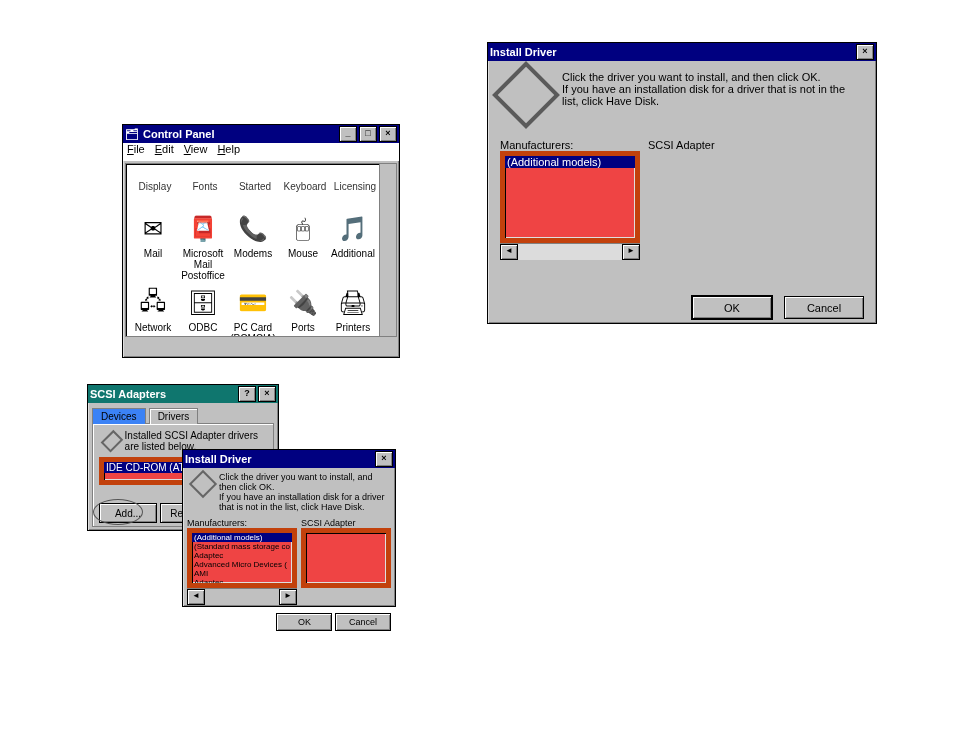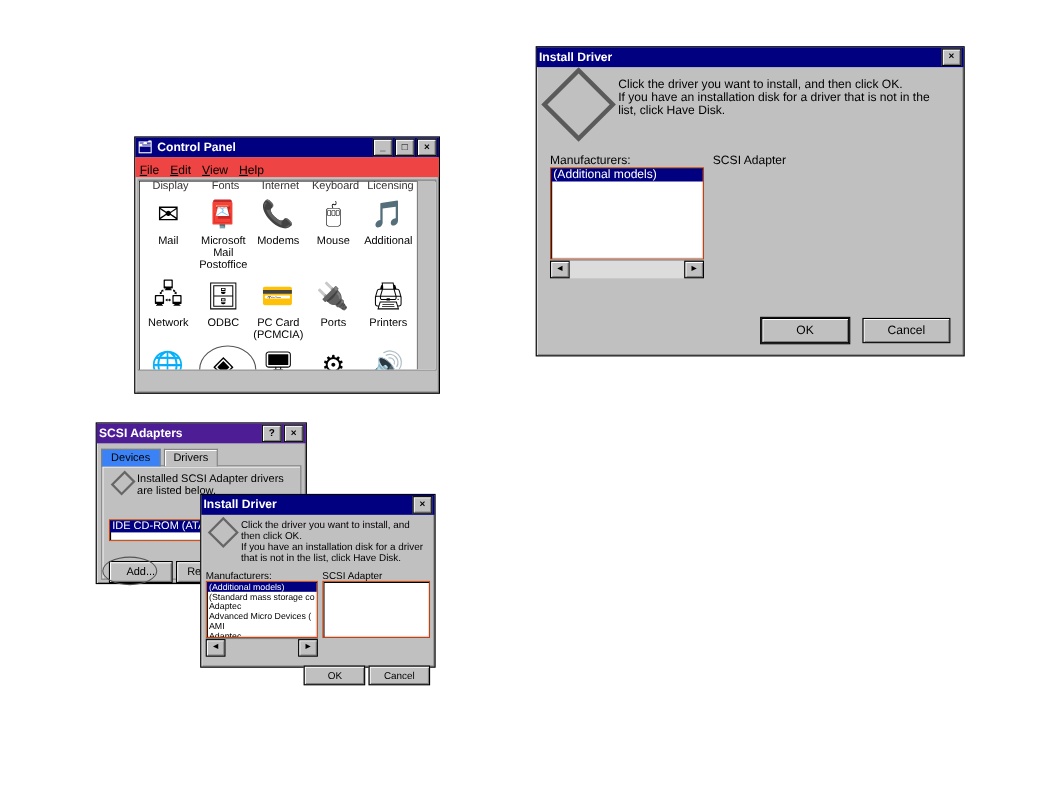--- a/index.html
+++ b/index.html
@@ -1,34 +1,34 @@
 <!DOCTYPE html>
 <html><head>
 <meta charset="utf-8">
 <style>
 body{margin:0;width:954px;height:738px;background:#fff;font-family:"MS Sans Serif",Tahoma,sans-serif;font-size:11px;color:#000;position:relative}
 .win{position:absolute;background:#c0c0c0;border:1px solid #000;box-shadow:inset 1px 1px 0 #dfdfdf,inset -1px -1px 0 #808080}
 .titlebar{background:#000080;color:#fff;height:18px;line-height:18px;padding:0 2px;font-weight:bold;font-size:11px;display:flex;align-items:center}
 .titlebar .spacer{flex:1}
 .tbtn{width:16px;height:14px;background:#c0c0c0;border:1px solid #000;box-shadow:inset 1px 1px 0 #fff,inset -1px -1px 0 #808080;margin-left:2px;font-size:9px;line-height:12px;text-align:center;font-family:Arial;font-weight:bold;color:#000}
-.menubar{background:#ef4444;height:18px;display:flex;align-items:flex-end;padding:0 4px;font-size:11px}
+.menubar{background:#ffffff;height:18px;display:flex;align-items:flex-start;padding:0 4px;font-size:11px}
 .menubar span{margin-right:10px}
 .menubar u{text-decoration:underline}
 .iconarea{background:#fff;border:1px solid #808080;box-shadow:inset 1px 1px 0 #000;margin:2px;overflow:hidden;position:relative}
-.iconrowcut{display:flex;padding:0 4px;border-bottom:0}
+.iconrowcut{display:flex;padding:17px 4px;border-bottom:0}
 .iconcell{width:50px;text-align:center;padding:2px 0;font-size:10px}
 .iconcell .glyph{width:32px;height:32px;margin:0 auto 3px;display:flex;align-items:center;justify-content:center;font-size:24px}
 .statusbar{height:18px;border-top:1px solid #808080;box-shadow:inset 0 1px 0 #fff;padding:2px 4px;font-size:10px;display:flex;align-items:center}
 .sel{background:#000080;color:#fff;padding:0 2px}
 .tab{display:inline-block;padding:2px 8px;font-size:10px;background:#3b82f6;border:1px solid #808080;border-bottom:none;position:relative;top:1px}
 .tab.active{background:#c0c0c0;box-shadow:inset 1px 1px 0 #fff}
 .tabbody{border:1px solid #808080;box-shadow:inset 1px 1px 0 #fff;padding:6px;background:#c0c0c0}
 .btn{background:#c0c0c0;border:1px solid #000;box-shadow:inset 1px 1px 0 #fff,inset -1px -1px 0 #808080;height:21px;padding:0 8px;font-size:11px;min-width:55px;text-align:center;display:inline-flex;align-items:center;justify-content:center}
 .btn.default{box-shadow:inset 1px 1px 0 #fff,inset -1px -1px 0 #808080,0 0 0 1px #000}
-.listbox{background:#ffffff;border:1px solid #c2410c;box-shadow:inset 1px 1px 0 #000,inset -1px -1px 0 #dfdfdf;font-size:10px;overflow:hidden}
+.listbox{background:#ef4444;border:5px solid #c2410c;box-shadow:inset 1px 1px 0 #000,inset -1px -1px 0 #dfdfdf;font-size:10px;overflow:hidden}
 .listbox .item{padding:0 2px;white-space:nowrap}
 .listbox .item.sel{background:#000080;color:#fff}
 .scroll-h{height:16px;background:#c0c0c0;border-top:1px solid #808080;display:flex}
 .sbtn{width:16px;height:14px;background:#c0c0c0;border:1px solid #000;box-shadow:inset 1px 1px 0 #fff,inset -1px -1px 0 #808080;font-size:8px;line-height:12px;text-align:center}
 .circle{border:1px solid #555;border-radius:50%;position:absolute;pointer-events:none}
 .diamond{width:28px;height:28px;transform:rotate(45deg);border:3px solid #666;display:inline-block}
 .diamond-lg{width:40px;height:40px;transform:rotate(45deg);border:4px solid #5a5a5a;display:inline-block}
 .label{font-size:11px}
 .scrollbar-v{position:absolute;right:0;top:0;bottom:0;width:16px;background:#c0c0c0;border-left:1px solid #808080}
 </style>
@@ -53,21 +53,21 @@
  <div class="iconarea" style="height:172px;position:relative">
 
   <div class="iconrowcut" style="font-size:9px;color:#333">
    <div class="iconcell" style="padding:0">
           <div>Display</div>
         </div>
    <div class="iconcell" style="padding:0">
           <div>Fonts</div>
         </div>
    <div class="iconcell" style="padding:0">
-          <div>Internet</div>
+          <div>Started</div>
         </div>
    <div class="iconcell" style="padding:0">
           <div>Keyboard</div>
         </div>
    <div class="iconcell" style="padding:0">
           <div>Licensing</div>
         </div>
   </div>
   <div style="display:flex;padding:2px 2px 0" id="cp-row1">
         <div class="iconcell">
@@ -131,31 +131,31 @@
           <div class="glyph">🔊</div>
         </div>
         <div class="circle" style="left:55px;top:2px;width:50px;height:42px"></div>
       </div>
 
   <div class="scrollbar-v"></div>
  </div>
 </div>
 
 <div class="win" style="left:87px;top:384px;width:190px;height:145px">
- <div class="titlebar" style="background:#4c1d95">
+ <div class="titlebar" style="background:#0f766e">
   <span>SCSI Adapters</span>
   <span class="spacer"></span>
   <span class="tbtn">?</span>
   <span class="tbtn">×</span>
  </div>
  <div style="padding:4px 4px 0">
   <span class="tab">Devices</span>
   <span class="tab active">Drivers</span>
   <div class="tabbody" style="height:90px;font-size:10px">
-   <div style="display:flex;align-items:flex-start;margin-bottom:20px">
+   <div style="display:flex;align-items:center;margin-bottom:5px">
     <span class="diamond" style="width:14px;height:14px;border-width:2px;margin:0 6px"></span>
     <span>Installed SCSI Adapter drivers are listed below.</span>
    </div>
    <div class="listbox" style="height:18px">
     <div class="item sel" style="display:flex">
             <span style="flex:1;overflow:hidden">IDE CD-ROM (ATAPI 1.2)/Dual-channel PCI IDE Co...</span>
             <span>(Started)</span>
           </div>
    </div>
    <div style="margin-top:18px;position:relative">

